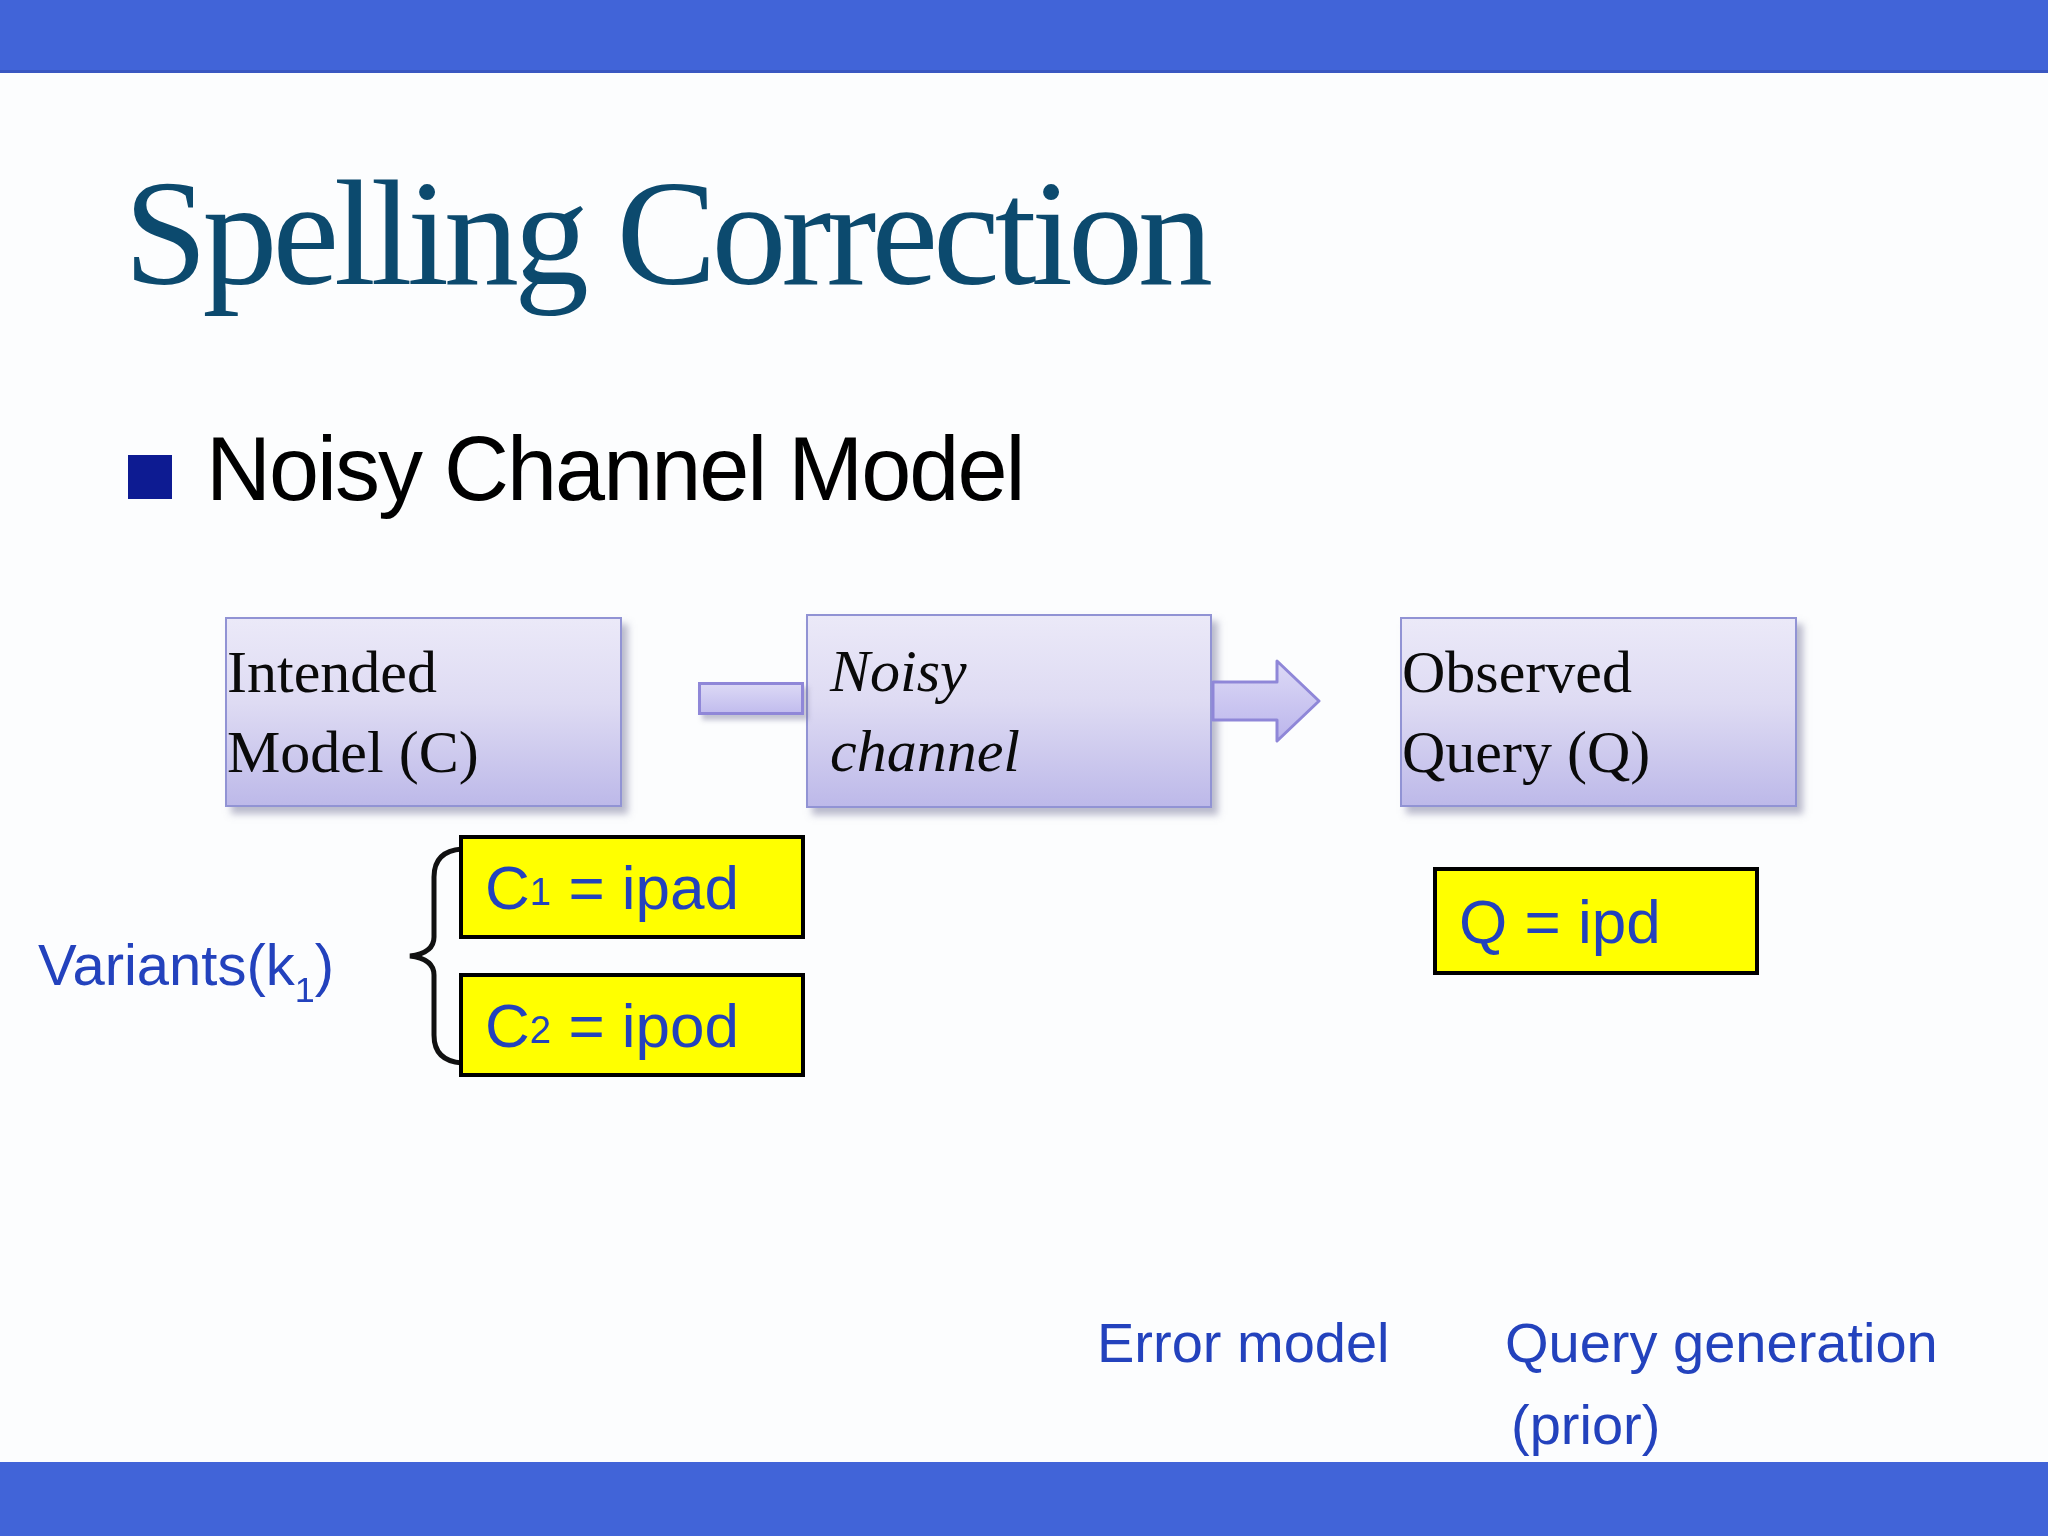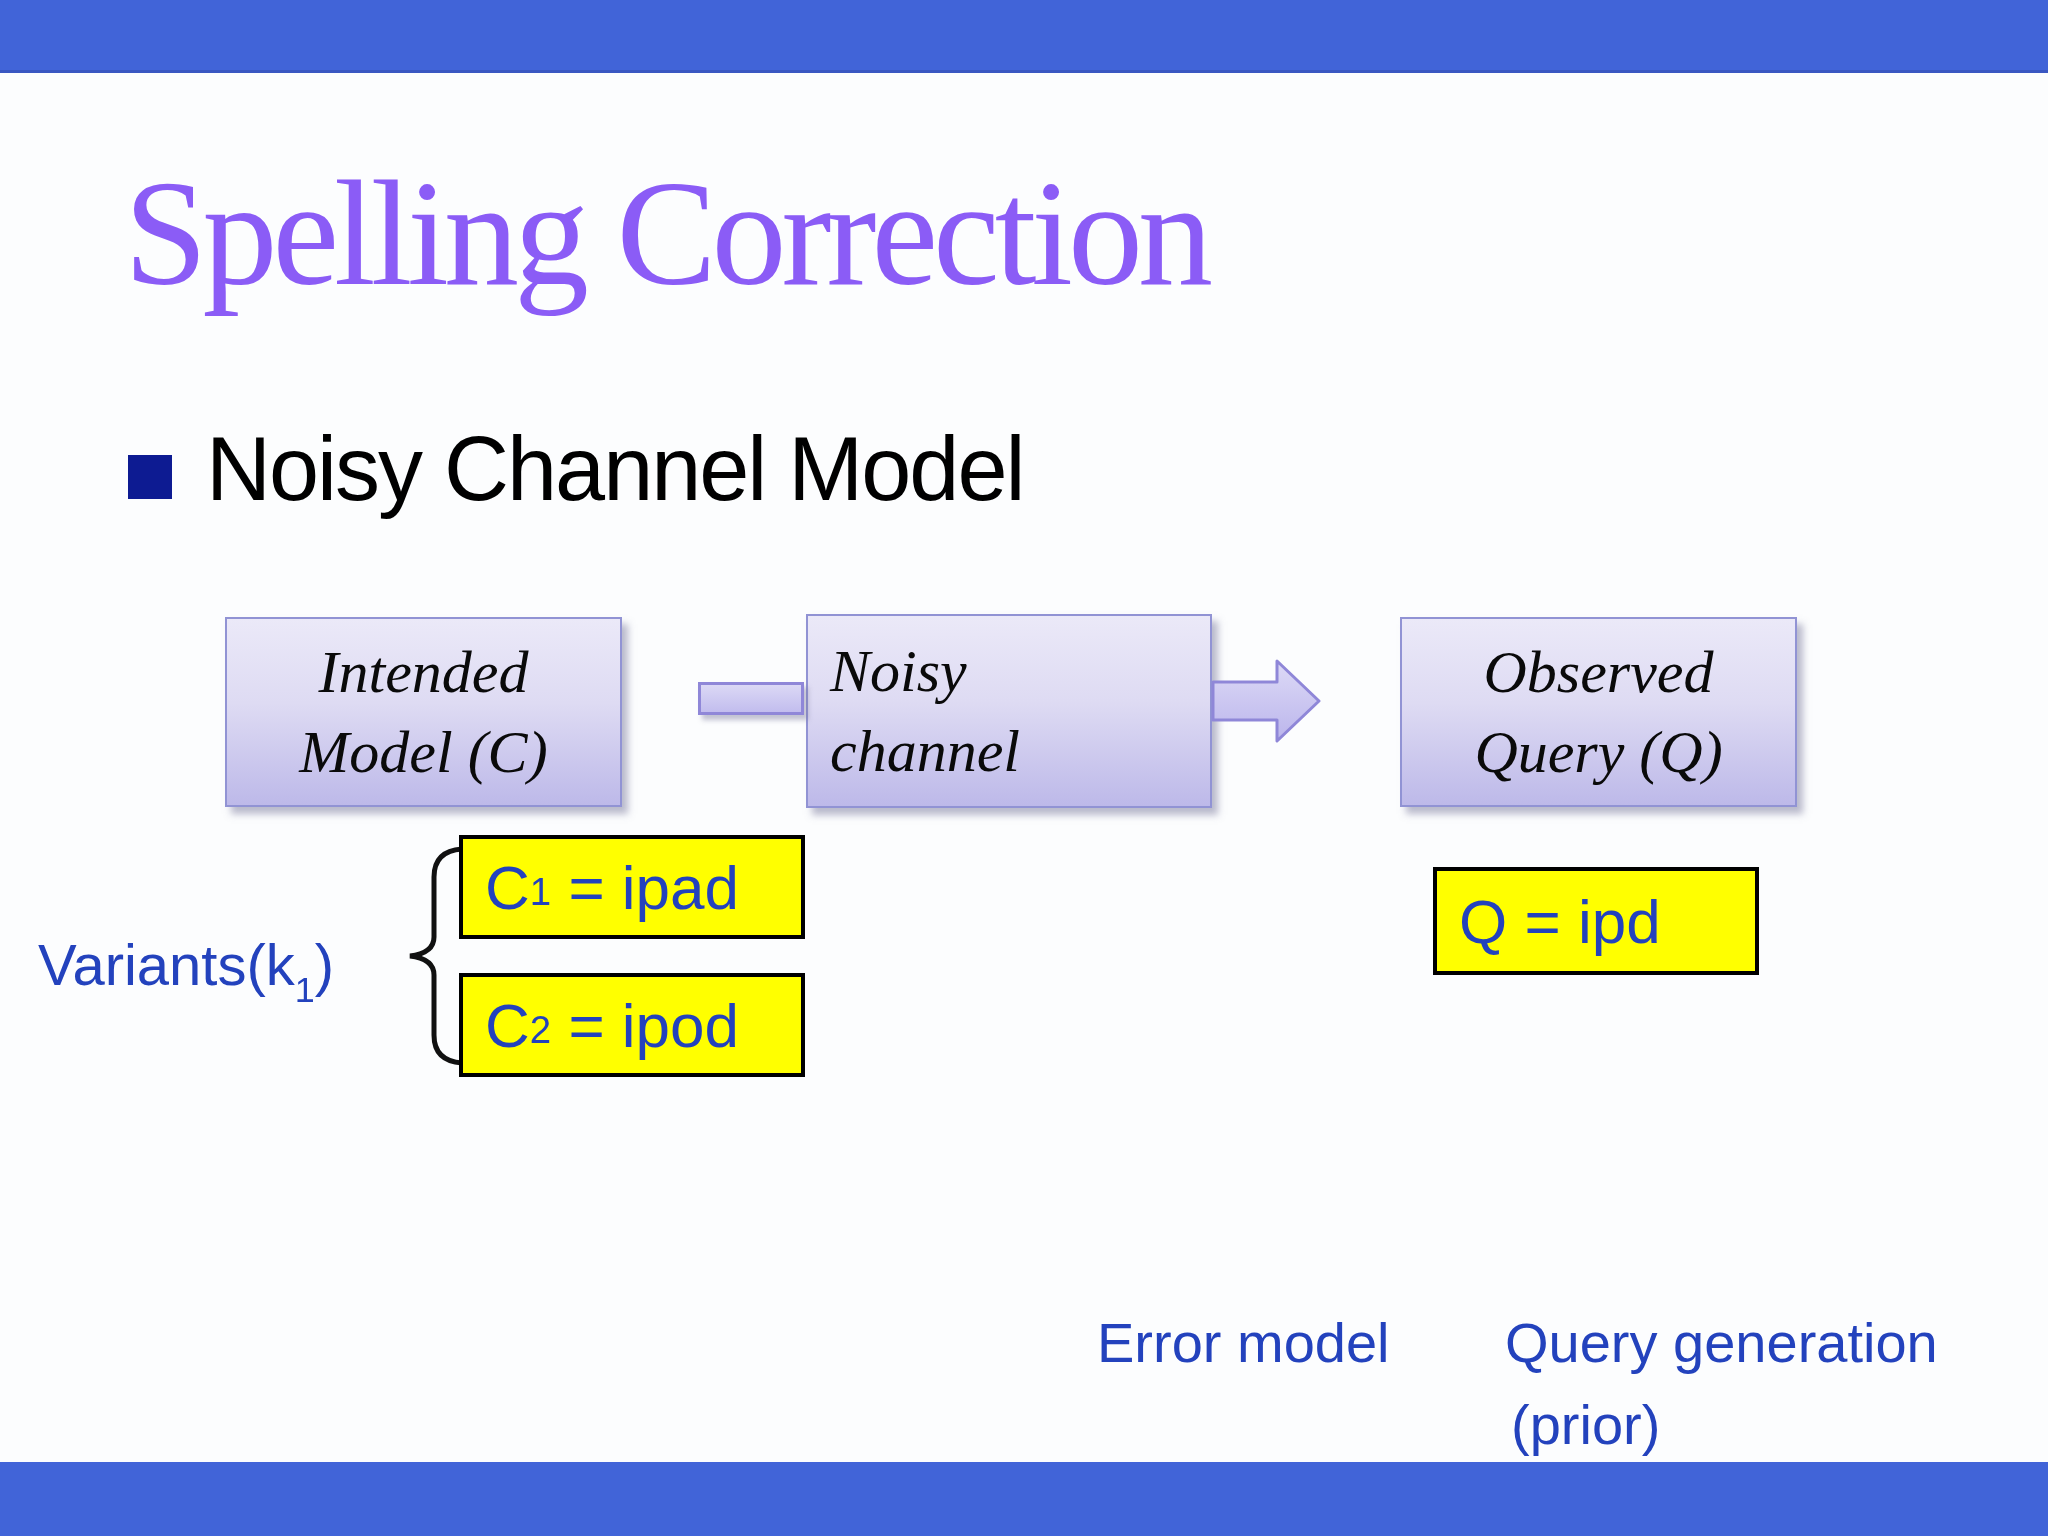--- a/index.html
+++ b/index.html
@@ -17,21 +17,21 @@
   }
   .footer-bar{
     position:absolute;left:0;top:1462px;width:2048px;height:74px;
     background:#4164D8;
   }
   
   .slide-title{
     position:absolute;left:124px;top:158px;
     font-family:"Liberation Serif", serif;
     font-size:150px;line-height:1;letter-spacing:-5px;
-    color:#8b5cf6;white-space:nowrap;
+    color:#0c4a6e;white-space:nowrap;
   }
   .bullet-row{
     position:absolute;left:128px;top:420px;
     display:flex;align-items:center;white-space:nowrap;
   }
   .bullet-square{
     width:44px;height:44px;background:#0D1B92;
     margin-top:14px;margin-right:34px;flex:0 0 auto;
   }
   .bullet-label{
@@ -40,21 +40,21 @@
   
   .flow-box{
     position:absolute;
     background:linear-gradient(180deg,#EBE9F8 0%,#DEDBF3 45%,#BDB9E9 100%);
     border:2px solid #9193D4;
     box-shadow:6px 7px 7px rgba(120,120,155,0.5);
     font-family:"Liberation Serif", serif;
     font-size:60px;line-height:80px;color:#0A0A0A;
     display:flex;flex-direction:column;justify-content:center;
   }
-  .flow-box.centered{align-items:center;text-align:center;font-style:italic;}
+  .flow-box.centered{align-items:flex-start;text-align:center;}
   .flow-box.leftal{align-items:flex-start;padding-left:22px;box-sizing:border-box;}
   #box-intended{left:225px;top:617px;width:393px;height:186px;}
   #box-noisy{left:806px;top:614px;width:406px;height:194px;font-style:italic;}
   #box-observed{left:1400px;top:617px;width:393px;height:186px;}
   
   .connector-rect{
     position:absolute;left:698px;top:682px;width:106px;height:33px;
     background:linear-gradient(180deg,#DBD8F5 0%,#C2BDEE 100%);
     border:3px solid #8F87D8;box-sizing:border-box;
     box-shadow:4px 5px 5px rgba(120,120,155,0.45);

